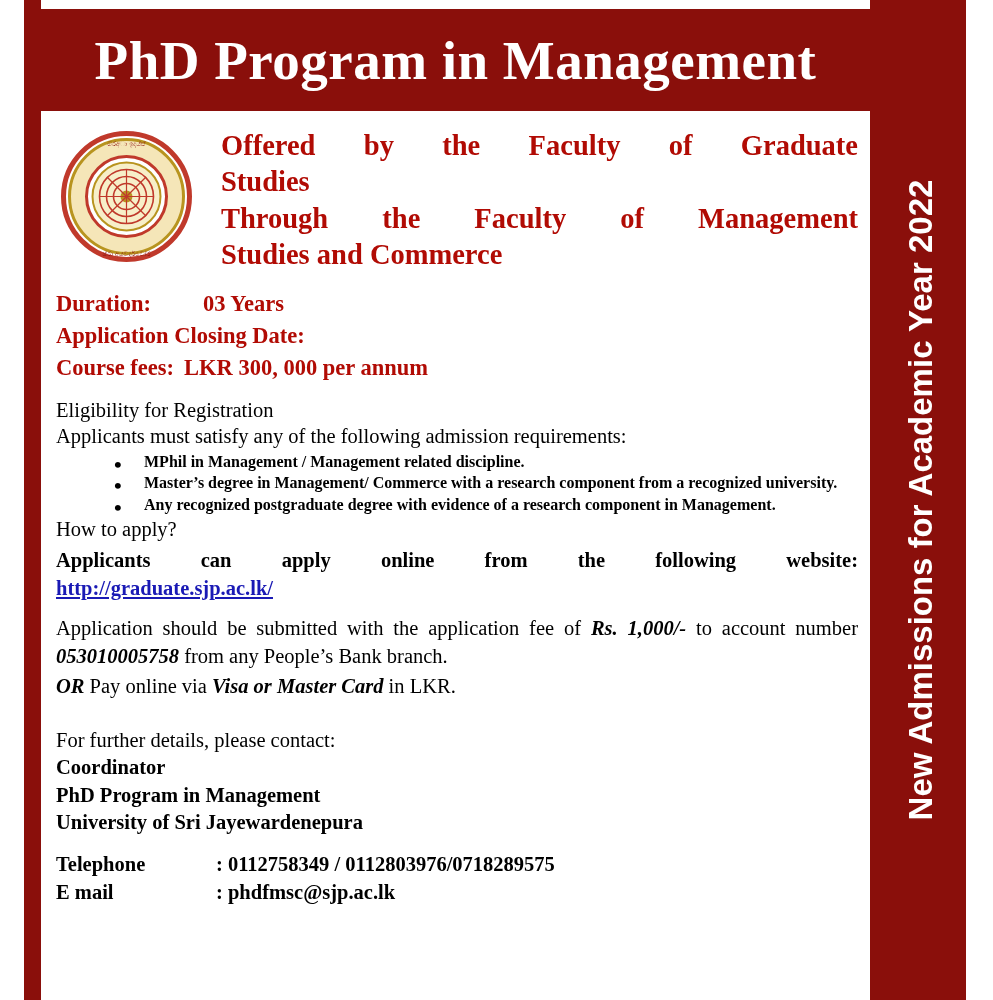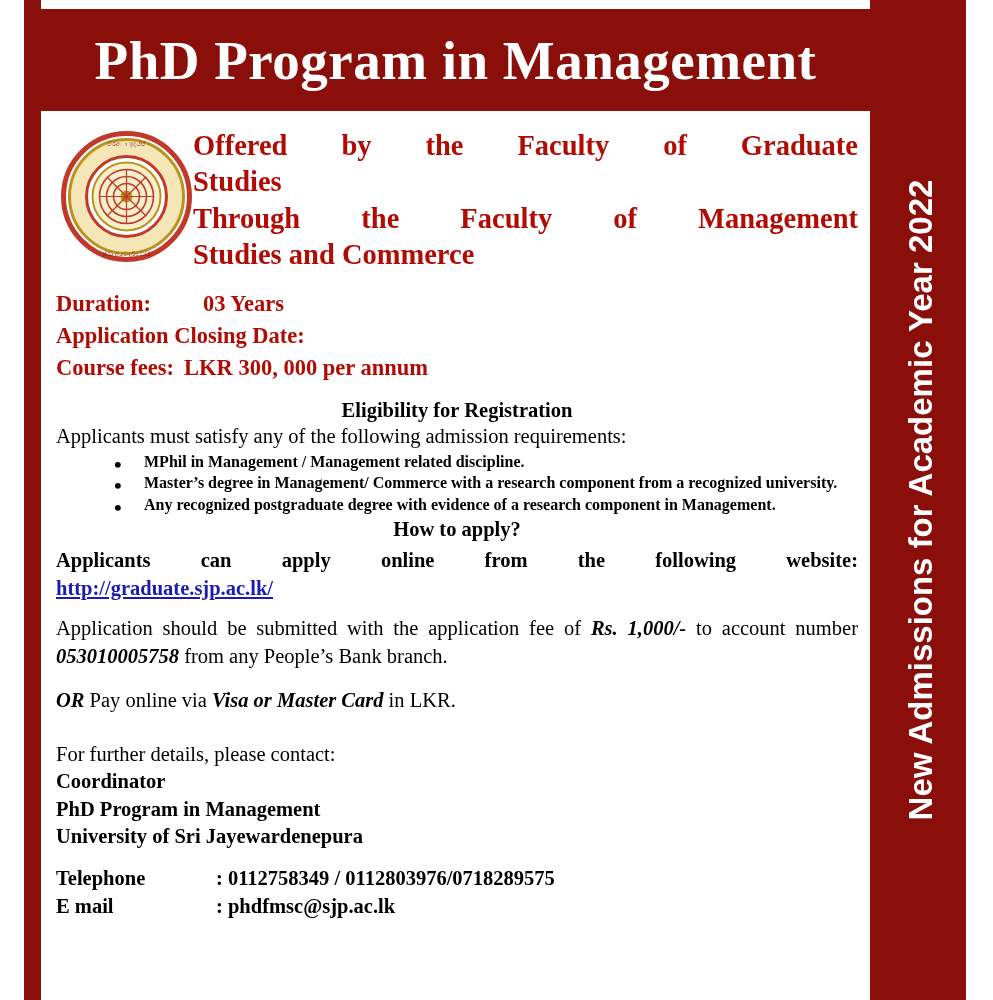--- a/index.html
+++ b/index.html
@@ -113,21 +113,21 @@
     left: 48px;
     top: 120px;
     width: 820px;
     height: 880px;
     box-sizing: border-box;
     padding: 0 10px 0 8px;
   }
   .head-row {
     display: flex;
     align-items: flex-start;
-    gap: 0;
+    gap: 28px;
   }
   
   .crest {
     position: relative;
     flex: 0 0 auto;
     width: 133px;
     height: 133px;
     margin-top: 10px;
     margin-left: 4px;
   }
@@ -168,21 +168,21 @@
   }
   .meta-row .gap { display: inline-block; width: 42px; }
   .body-text {
     margin-top: 13px;
     color: #000000;
     font-size: 20.5px;
     line-height: 1.3;
     font-family: "Liberation Serif", serif;
   }
   .body-text .b { font-weight: bold; font-style: italic; }
-  .strong-line { font-weight: bold; font-size: 20.5px; text-align: center; }
+  .strong-line { font-weight: normal; font-size: 20.5px; }
   ul.reqs {
     margin: 2px 0 0 0;
     padding-left: 88px;
     list-style: none;
   }
   ul.reqs li {
     position: relative;
     font-size: 16px;
     line-height: 1.28;
     margin-bottom: 1px;
@@ -210,21 +210,21 @@
     text-decoration: underline;
     font-weight: bold;
     font-size: 20.5px;
   }
   .para {
     margin-top: 14px;
     font-size: 20.5px;
     line-height: 1.36;
     text-align: justify;
   }
-  .para2 { margin-top: 16px; }
+  .para2 { margin-top: 2px; }
   .contact-block {
     margin-top: 26px;
     font-size: 20.5px;
     line-height: 1.34;
   }
   .contact-block .bold { font-weight: bold; }
   .tel-table {
     margin-top: 14px;
     font-size: 20.5px;
     line-height: 1.36;

